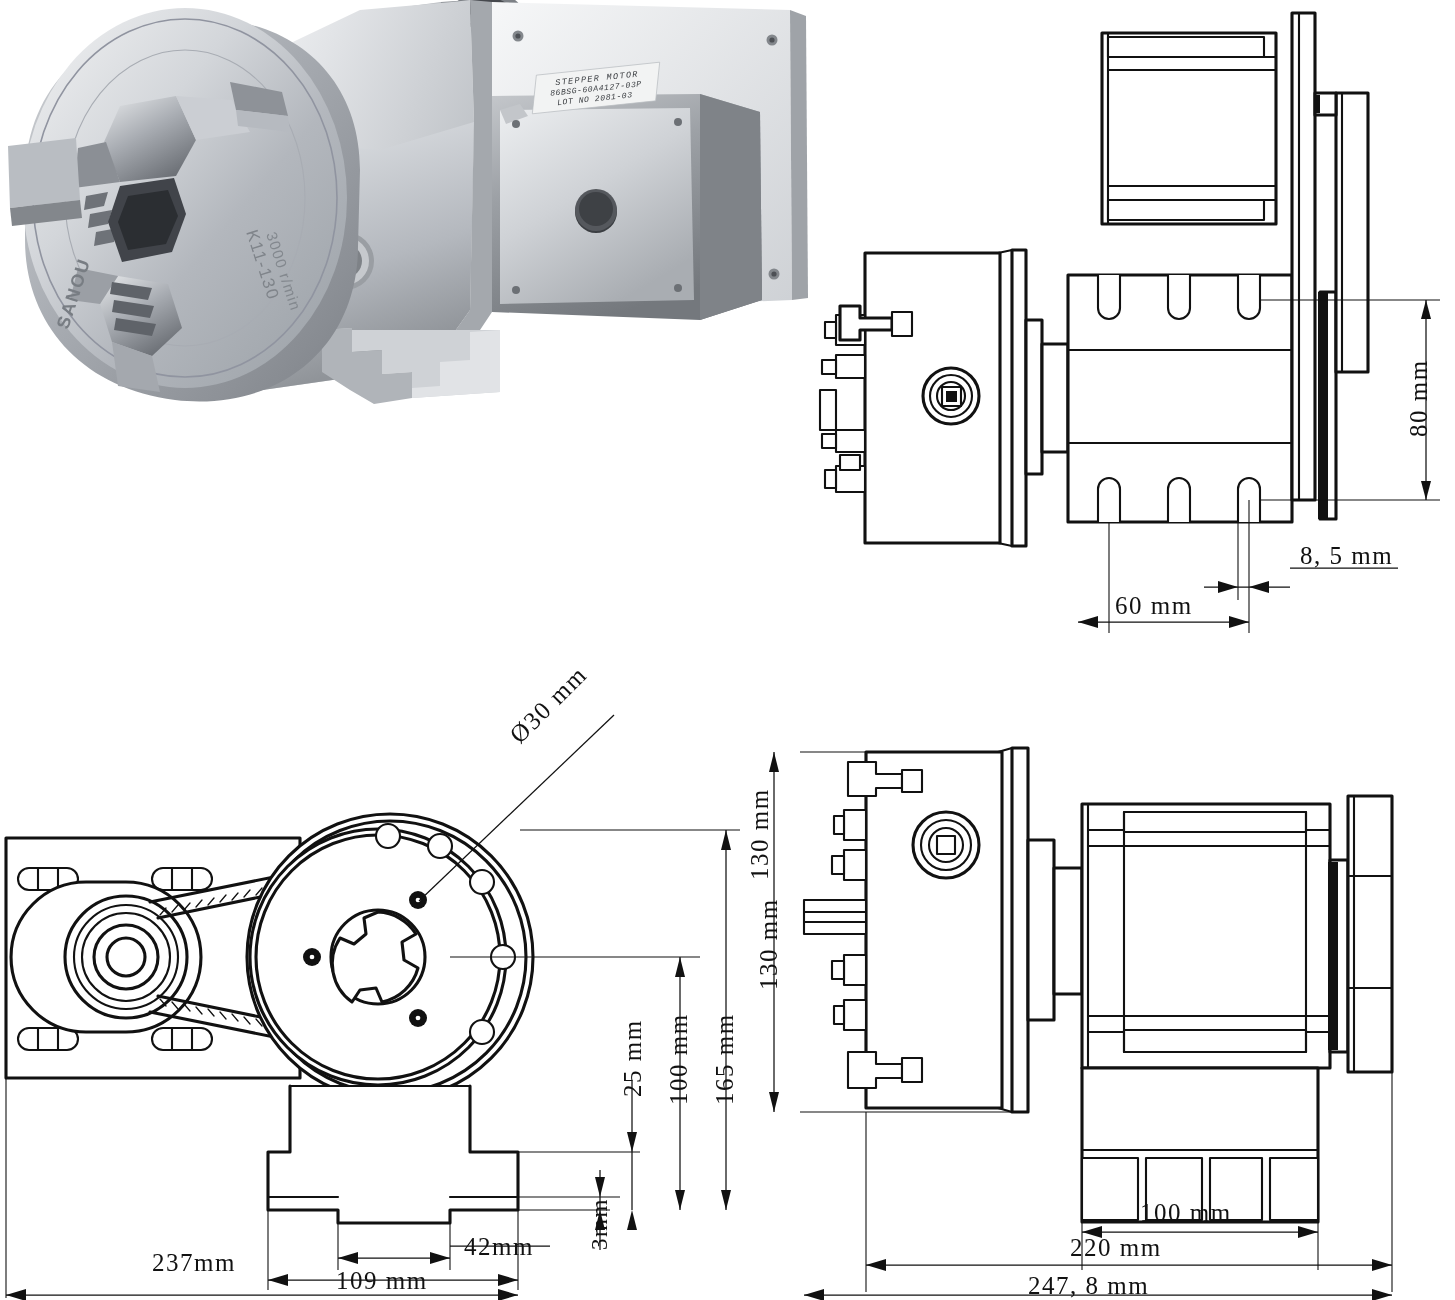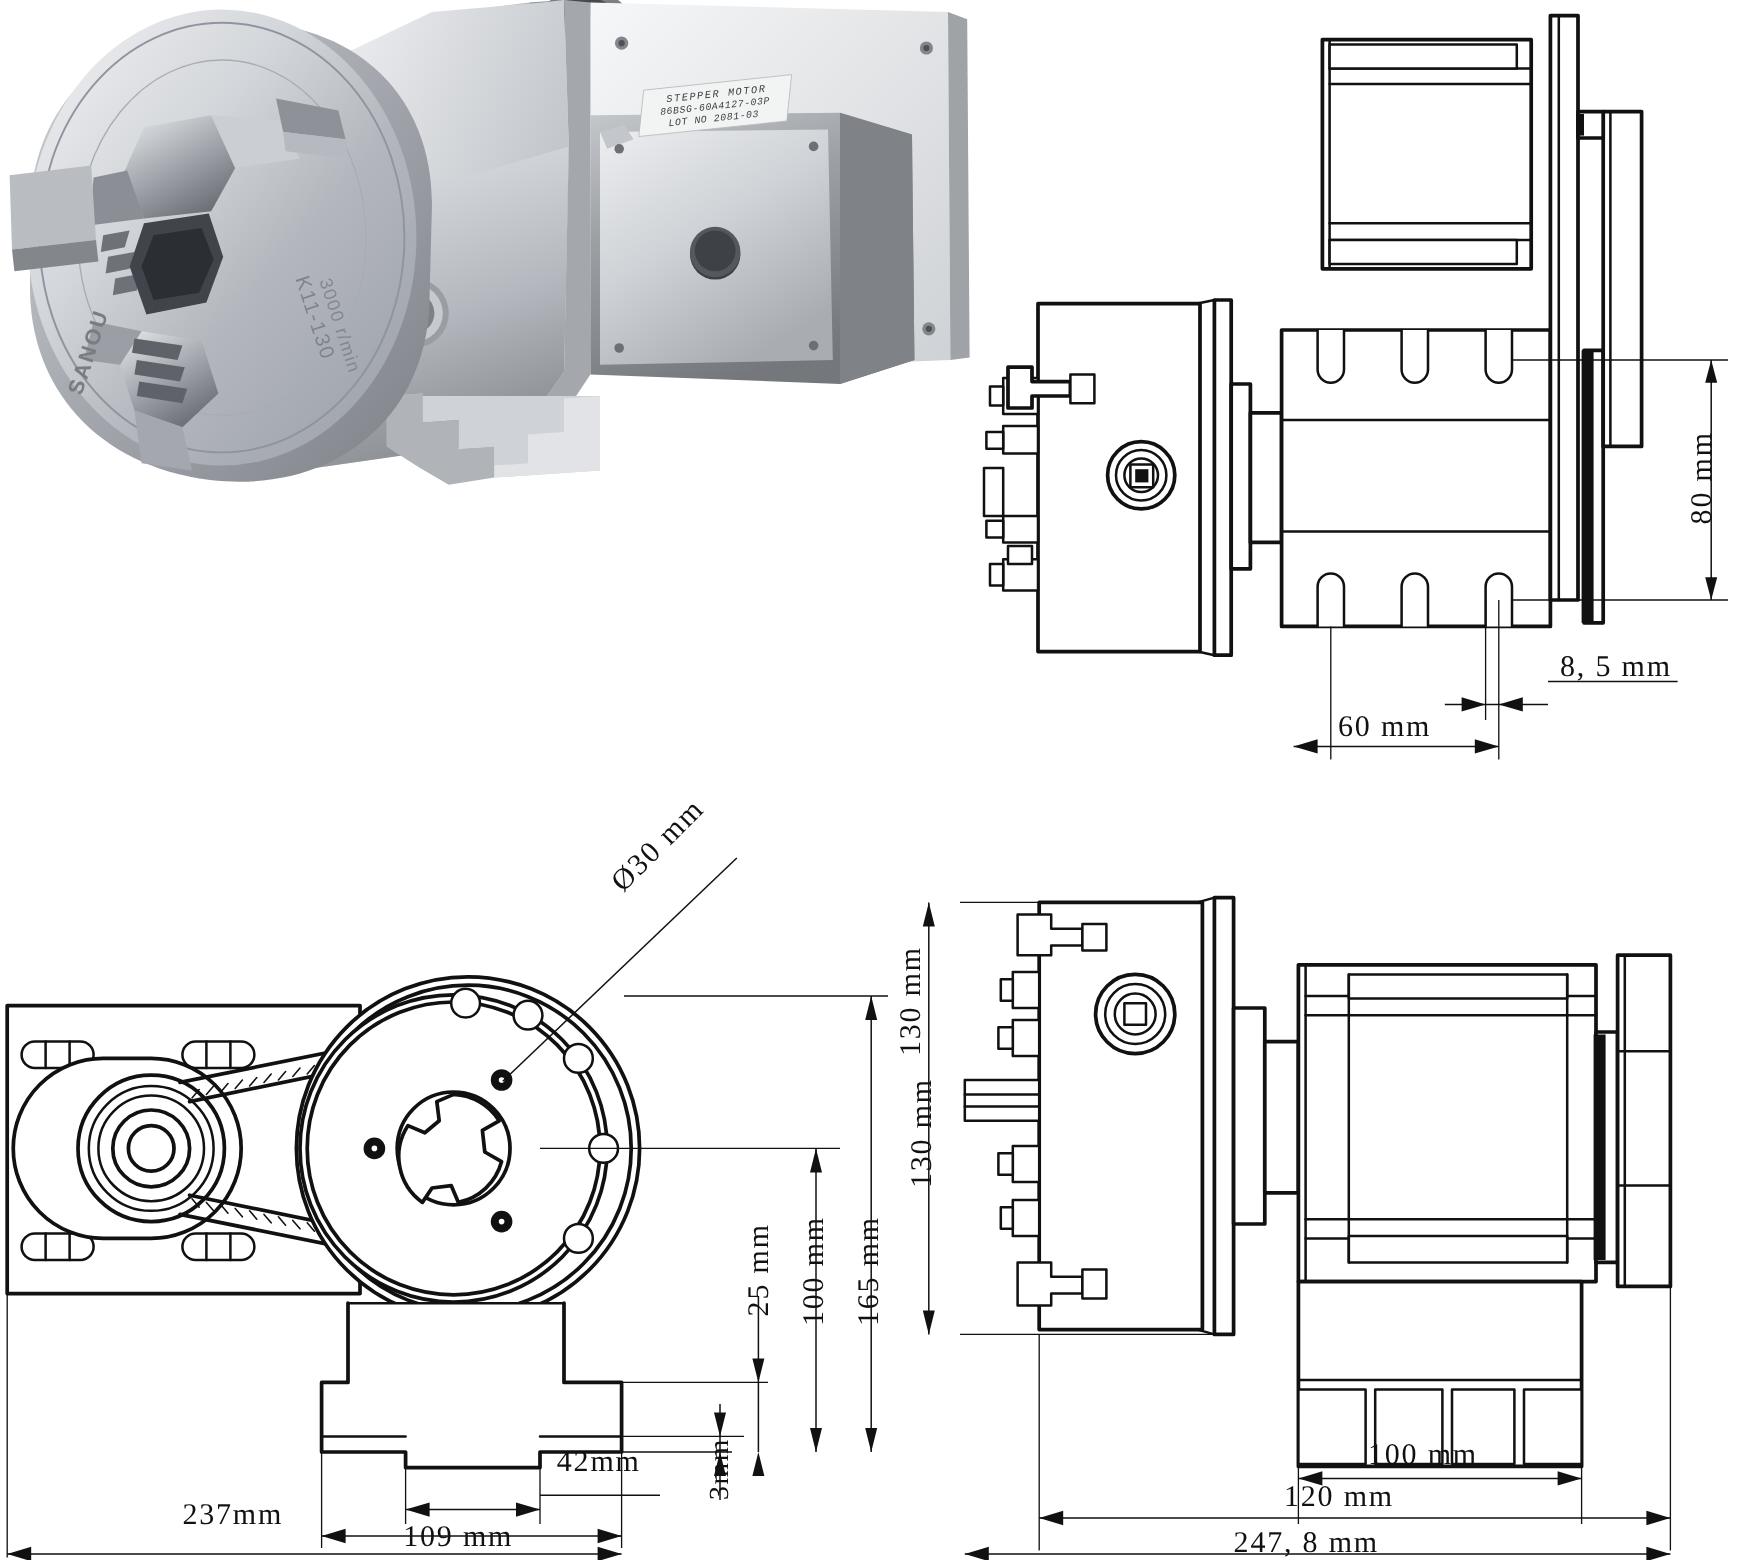--- a/index.html
+++ b/index.html
@@ -430,21 +430,21 @@
         <path class="fillblk" d="M6 645 L26 639 L26 651 Z"></path>
         <path class="fillblk" d="M518 645 L498 639 L498 651 Z"></path>
       </g>
     </svg>
 
     <div class="dim rot45" style="left:505px;top:80px;">Ø30 mm</div>
     <div class="dim rot90" style="left:712px;top:455px;">165 mm</div>
     <div class="dim rot90" style="left:666px;top:455px;">100 mm</div>
     <div class="dim rot90" style="left:620px;top:447px;">25 mm</div>
     <div class="dim sm rot90" style="left:588px;top:600px;">3mm</div>
-    <div class="dim" style="left:464px;top:556px;">42mm</div>
+    <div class="dim" style="left:464px;top:584px;">42mm</div>
     <div class="dim" style="left:336px;top:618px;">109 mm</div>
     <div class="dim" style="left:152px;top:600px;">237mm</div>
     <div class="dim rot90" style="left:747px;top:230px;">130 mm</div>
   </div>
 
   <div style="position:absolute;left:740px;top:700px;width:715px;height:600px;">
     <svg width="715" height="600" viewBox="0 0 715 600">
 
       <g>
         <path class="ln wht" d="M126 52 L262 52 L262 408 L126 408 Z"></path>
@@ -534,17 +534,17 @@
         <path class="fillblk" d="M652 565 L632 559 L632 571 Z"></path>
 
         <path class="dimln" d="M64 595 L652 595"></path>
         <path class="fillblk" d="M64 595 L84 589 L84 601 Z"></path>
         <path class="fillblk" d="M652 595 L632 589 L632 601 Z"></path>
       </g>
     </svg>
 
     <div class="dim rot90" style="left:16px;top:290px;">130 mm</div>
     <div class="dim" style="left:400px;top:500px;">100 mm</div>
-    <div class="dim" style="left:330px;top:535px;">120 mm</div>
+    <div class="dim" style="left:330px;top:535px;">220 mm</div>
     <div class="dim" style="left:288px;top:549px;margin-top:24px;">247, 8 mm</div>
   </div>
 
 </div>
 
 </body></html>

